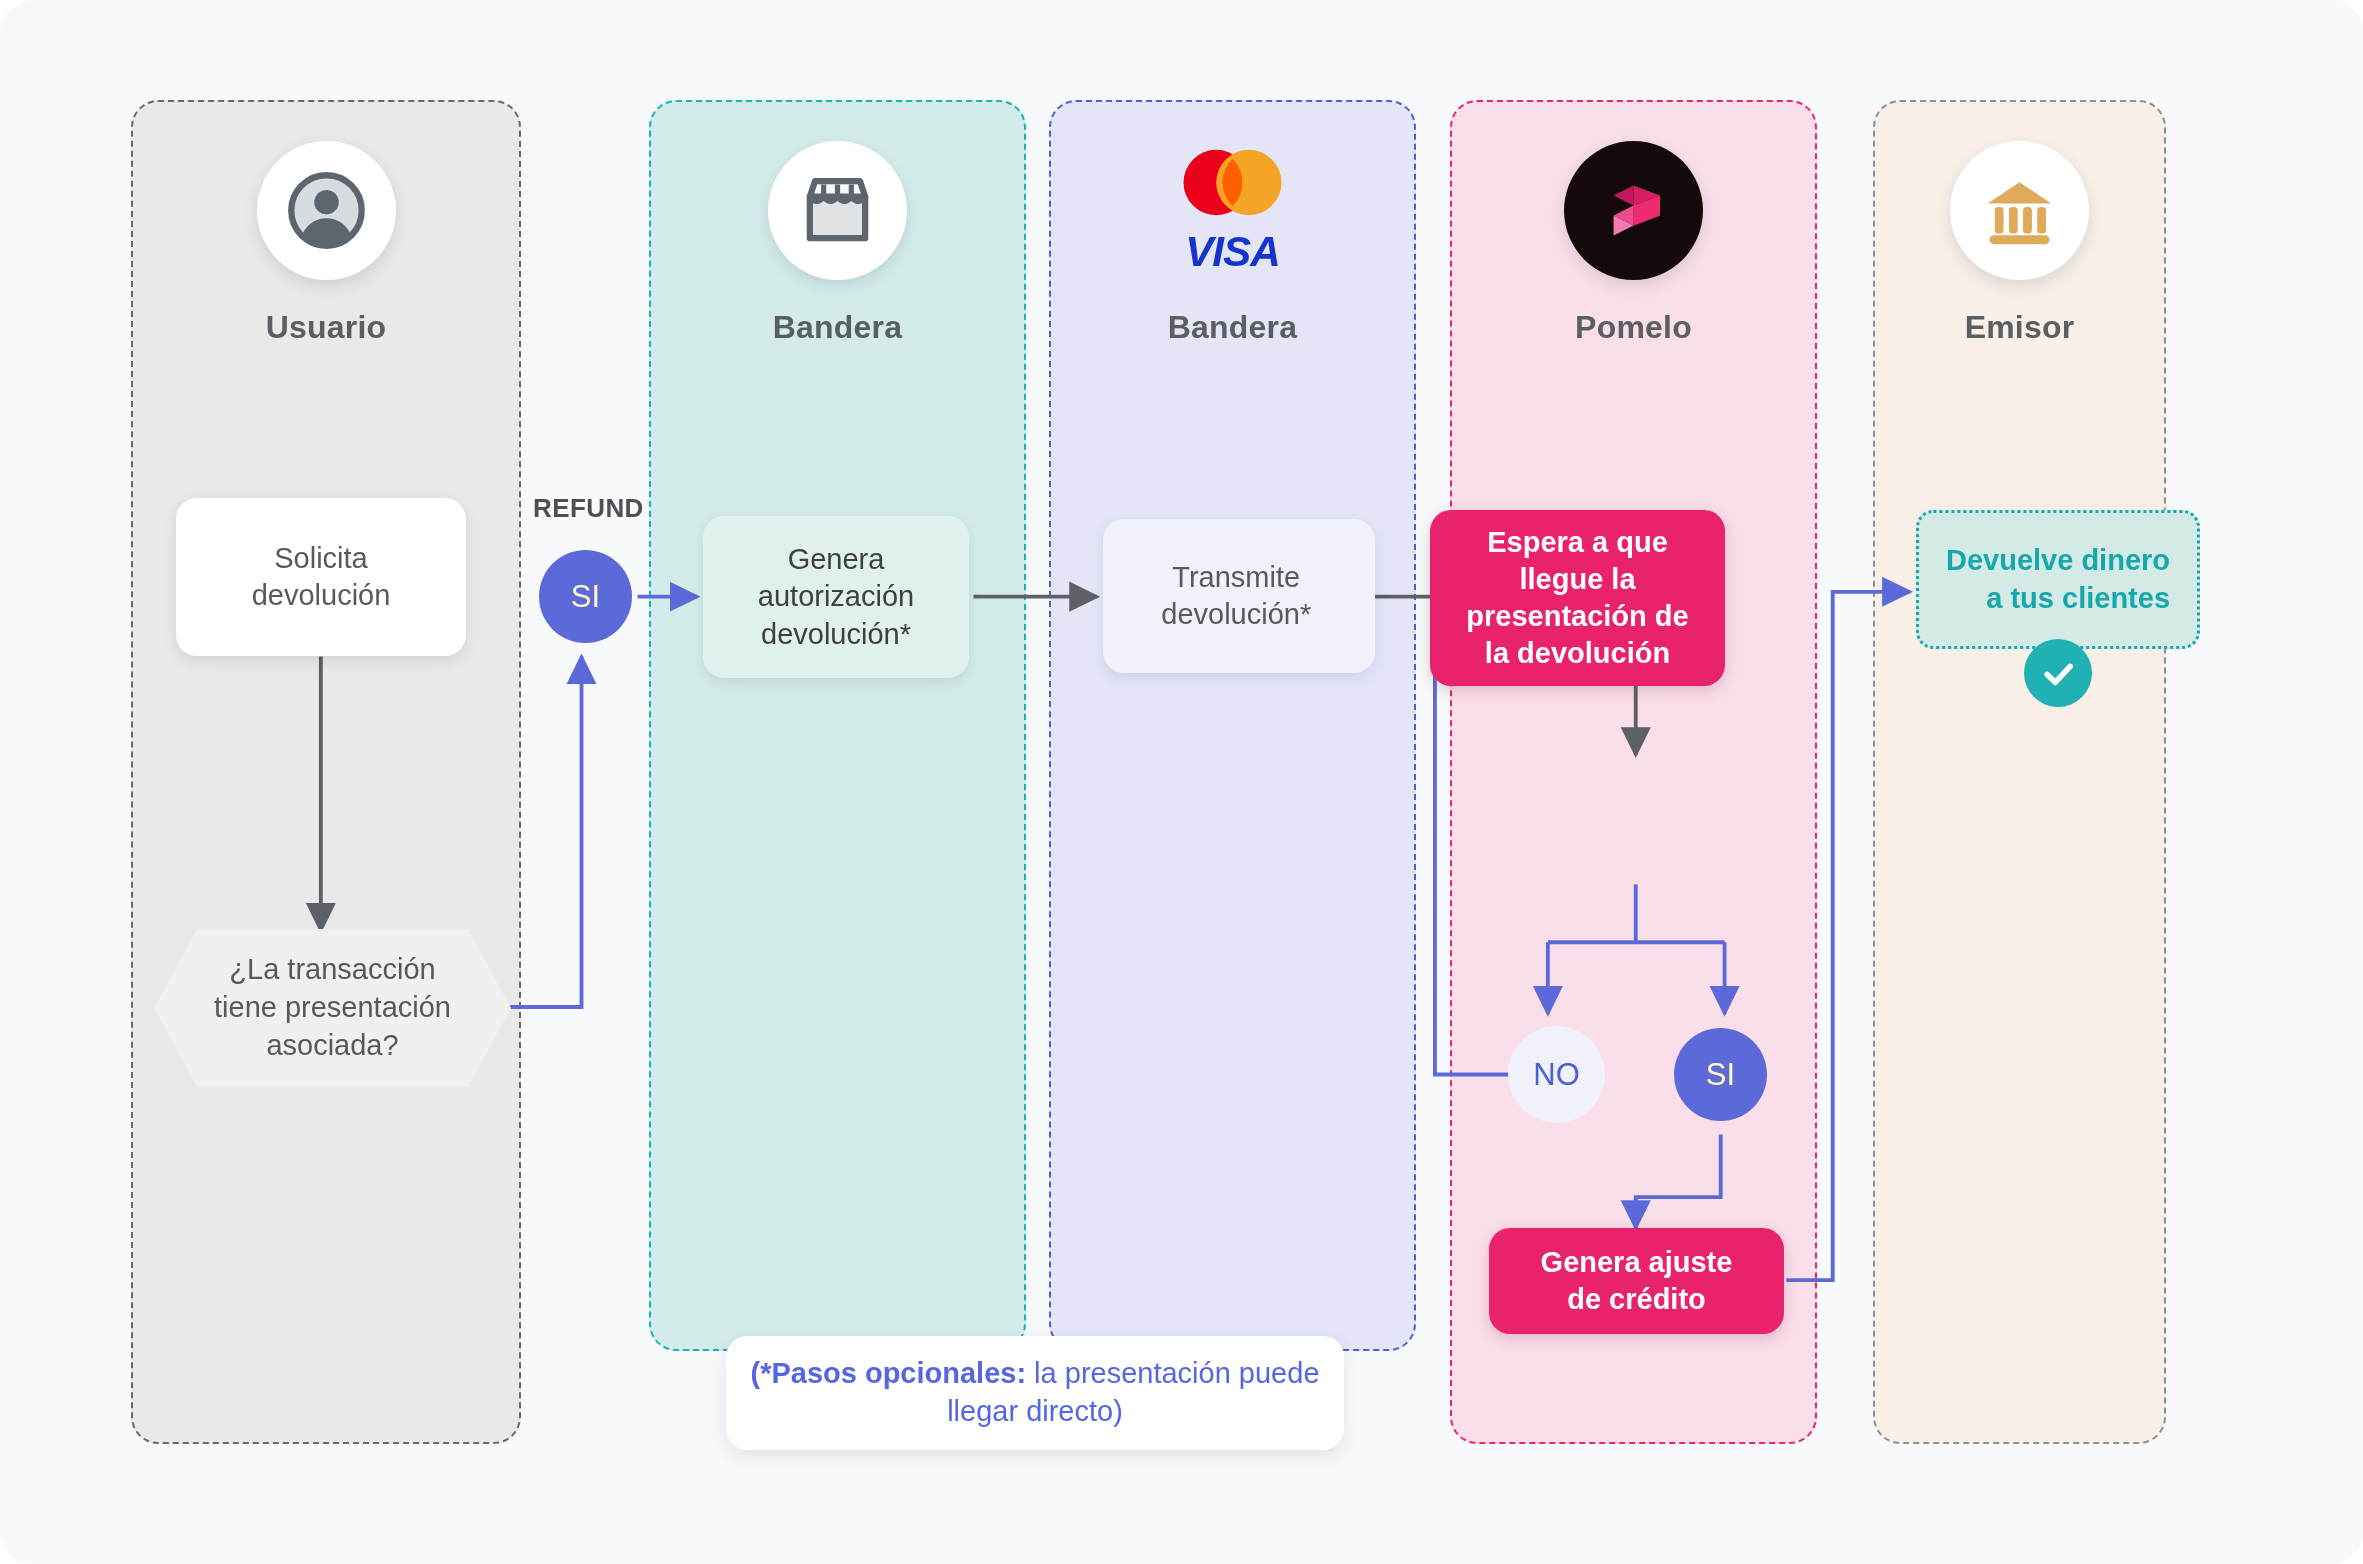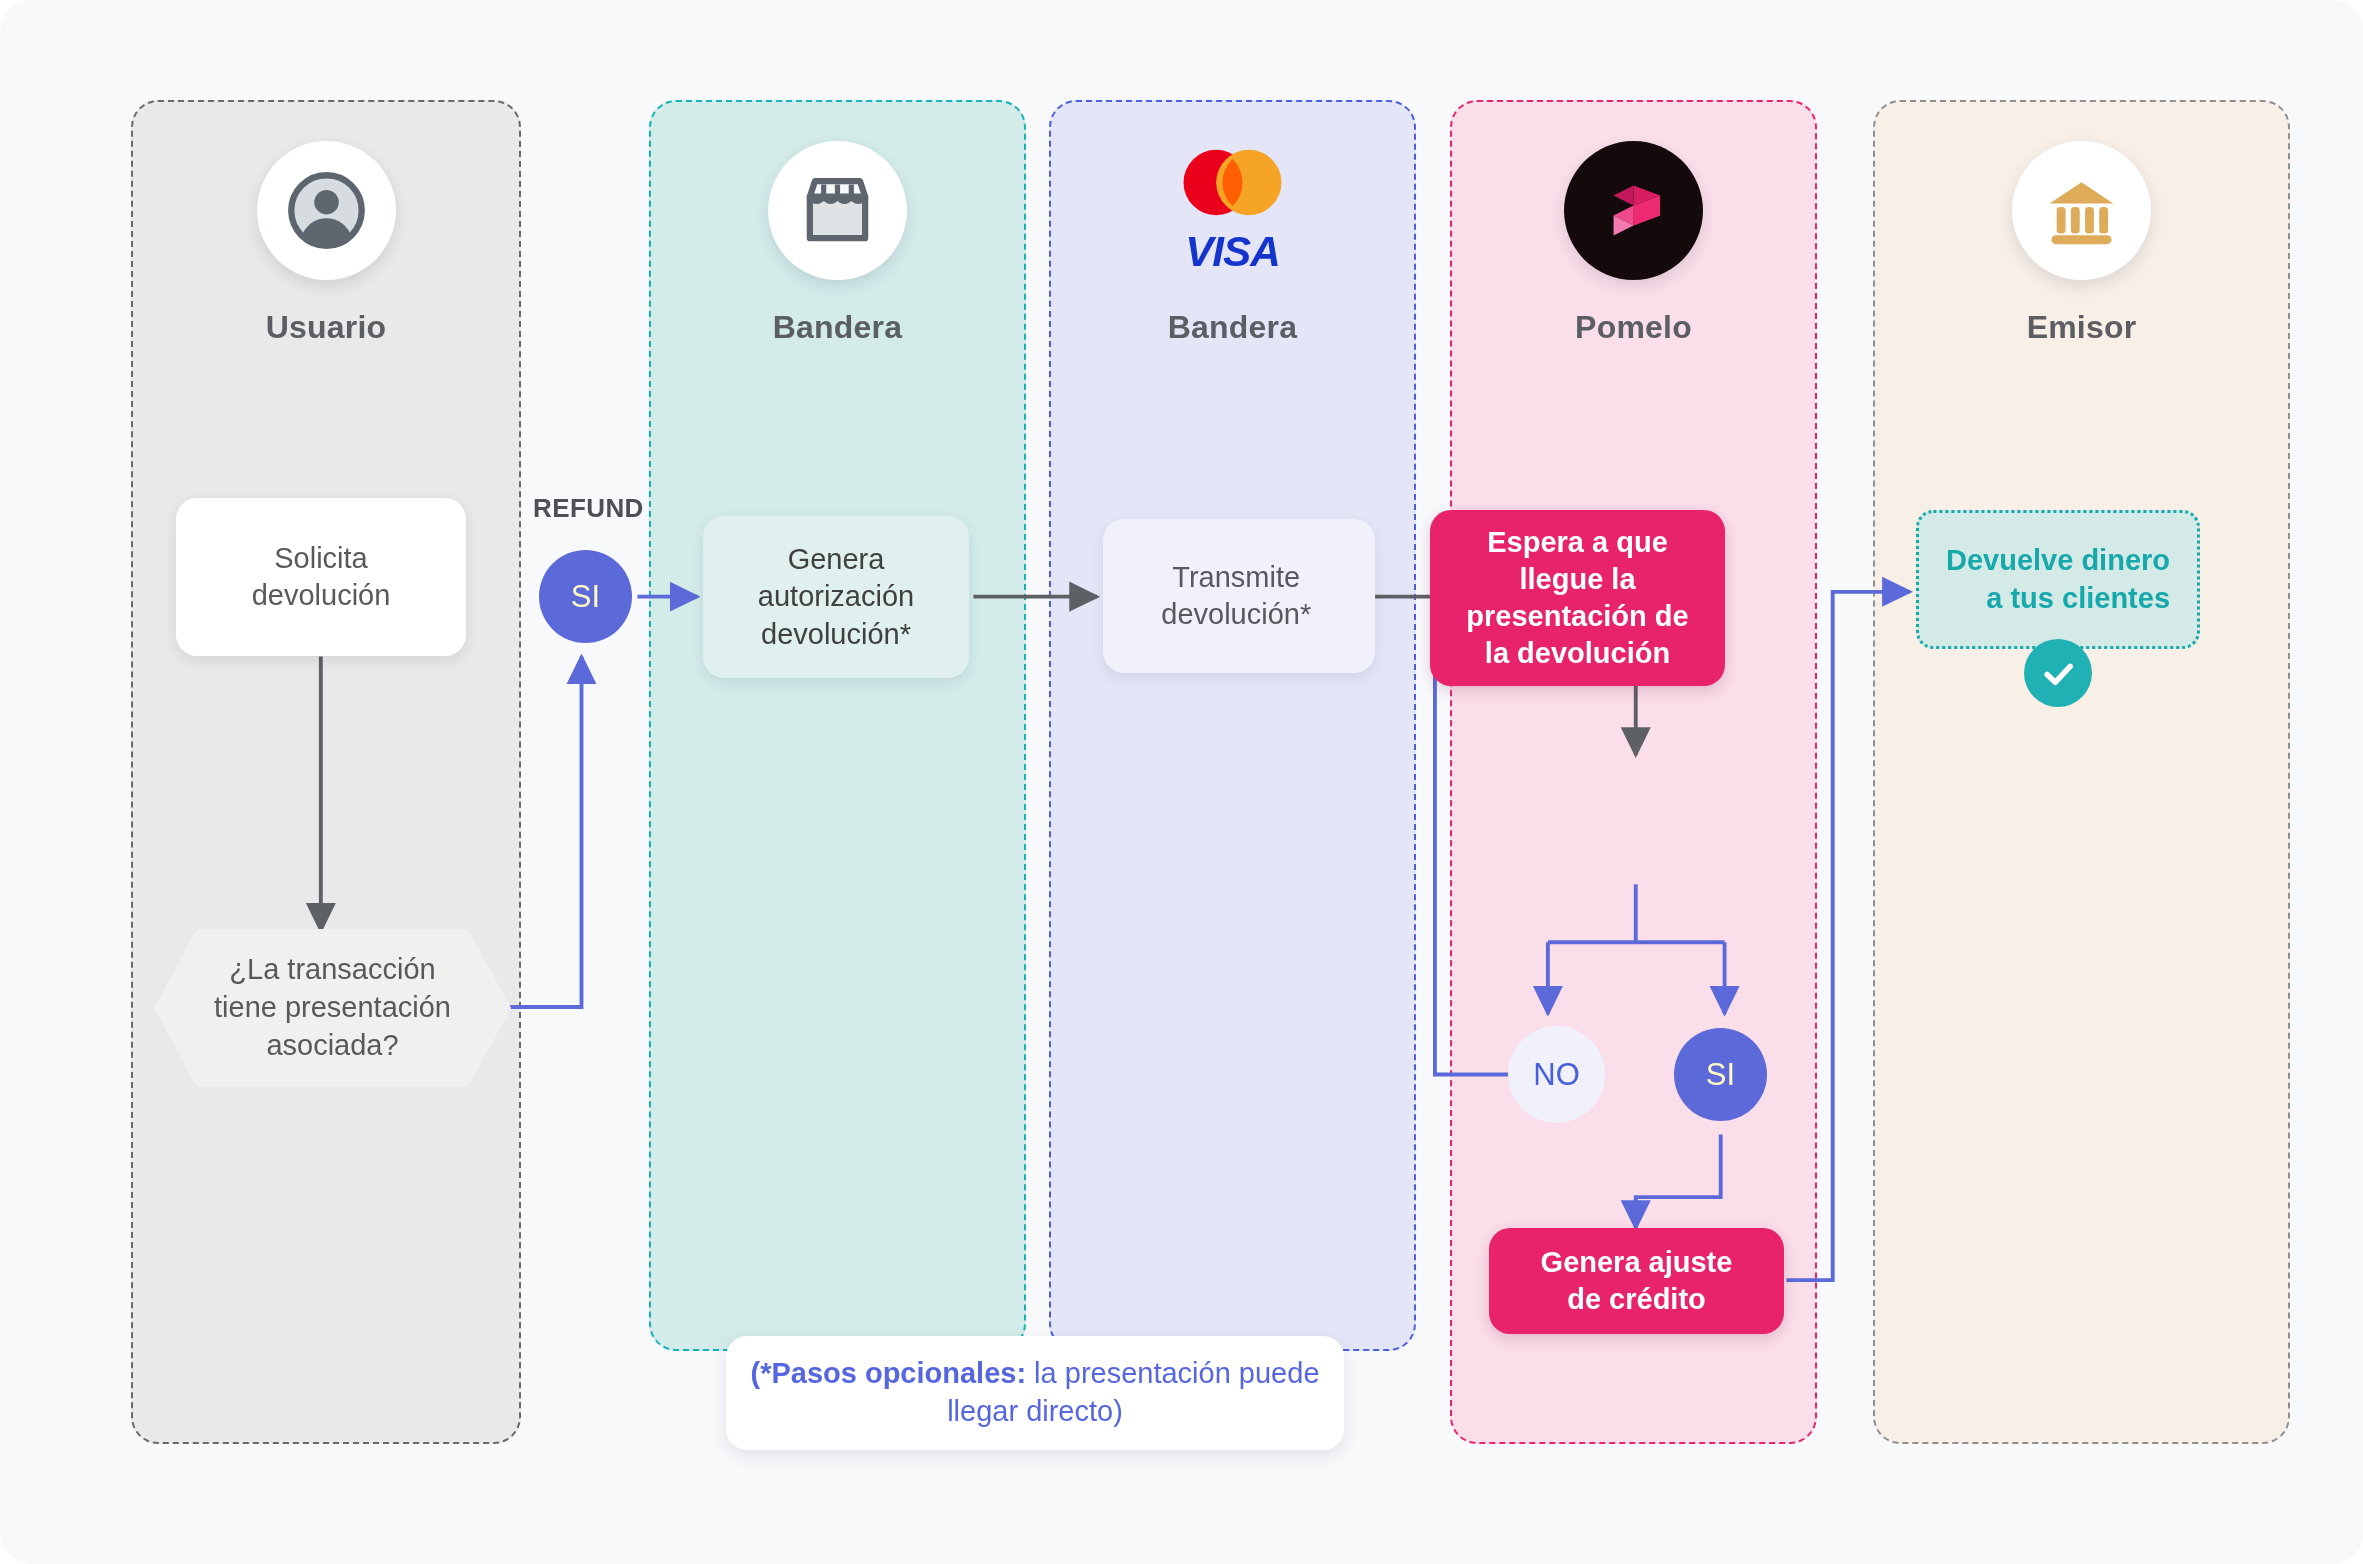--- a/index.html
+++ b/index.html
@@ -24,21 +24,21 @@
     border-width: 2.9px;
   }
   .lane-usuario  { left:131px;  top:100px;  width:390px;  height:1344px;
                    background:#e8e9e8; border-color:#666a6d; }
   .lane-merchant { left:649px;  top:100px;  width:377px;  height:1251px;
                    background:#d3ecea; border-color:#13b3b8; }
   .lane-bandera  { left:1049px; top:100px;  width:367px;  height:1251px;
                    background:#e4e6f8; border-color:#4a5fdb; }
   .lane-pomelo   { left:1450px; top:100px;  width:367px;  height:1344px;
                    background:#fadeea; border-color:#e8246d; }
-  .lane-emisor   { left:1873px; top:100px;  width:417px;  height:1344px;
+  .lane-emisor   { left:1873px; top:100px;  width:293px;  height:1344px;
                    background:#f8efe7; border-color:#8d8f92; }
 
   
   .lane-head {
     position: absolute;
     width: 100%;
     top: 39px;
     display: flex;
     flex-direction: column;
     align-items: center;

